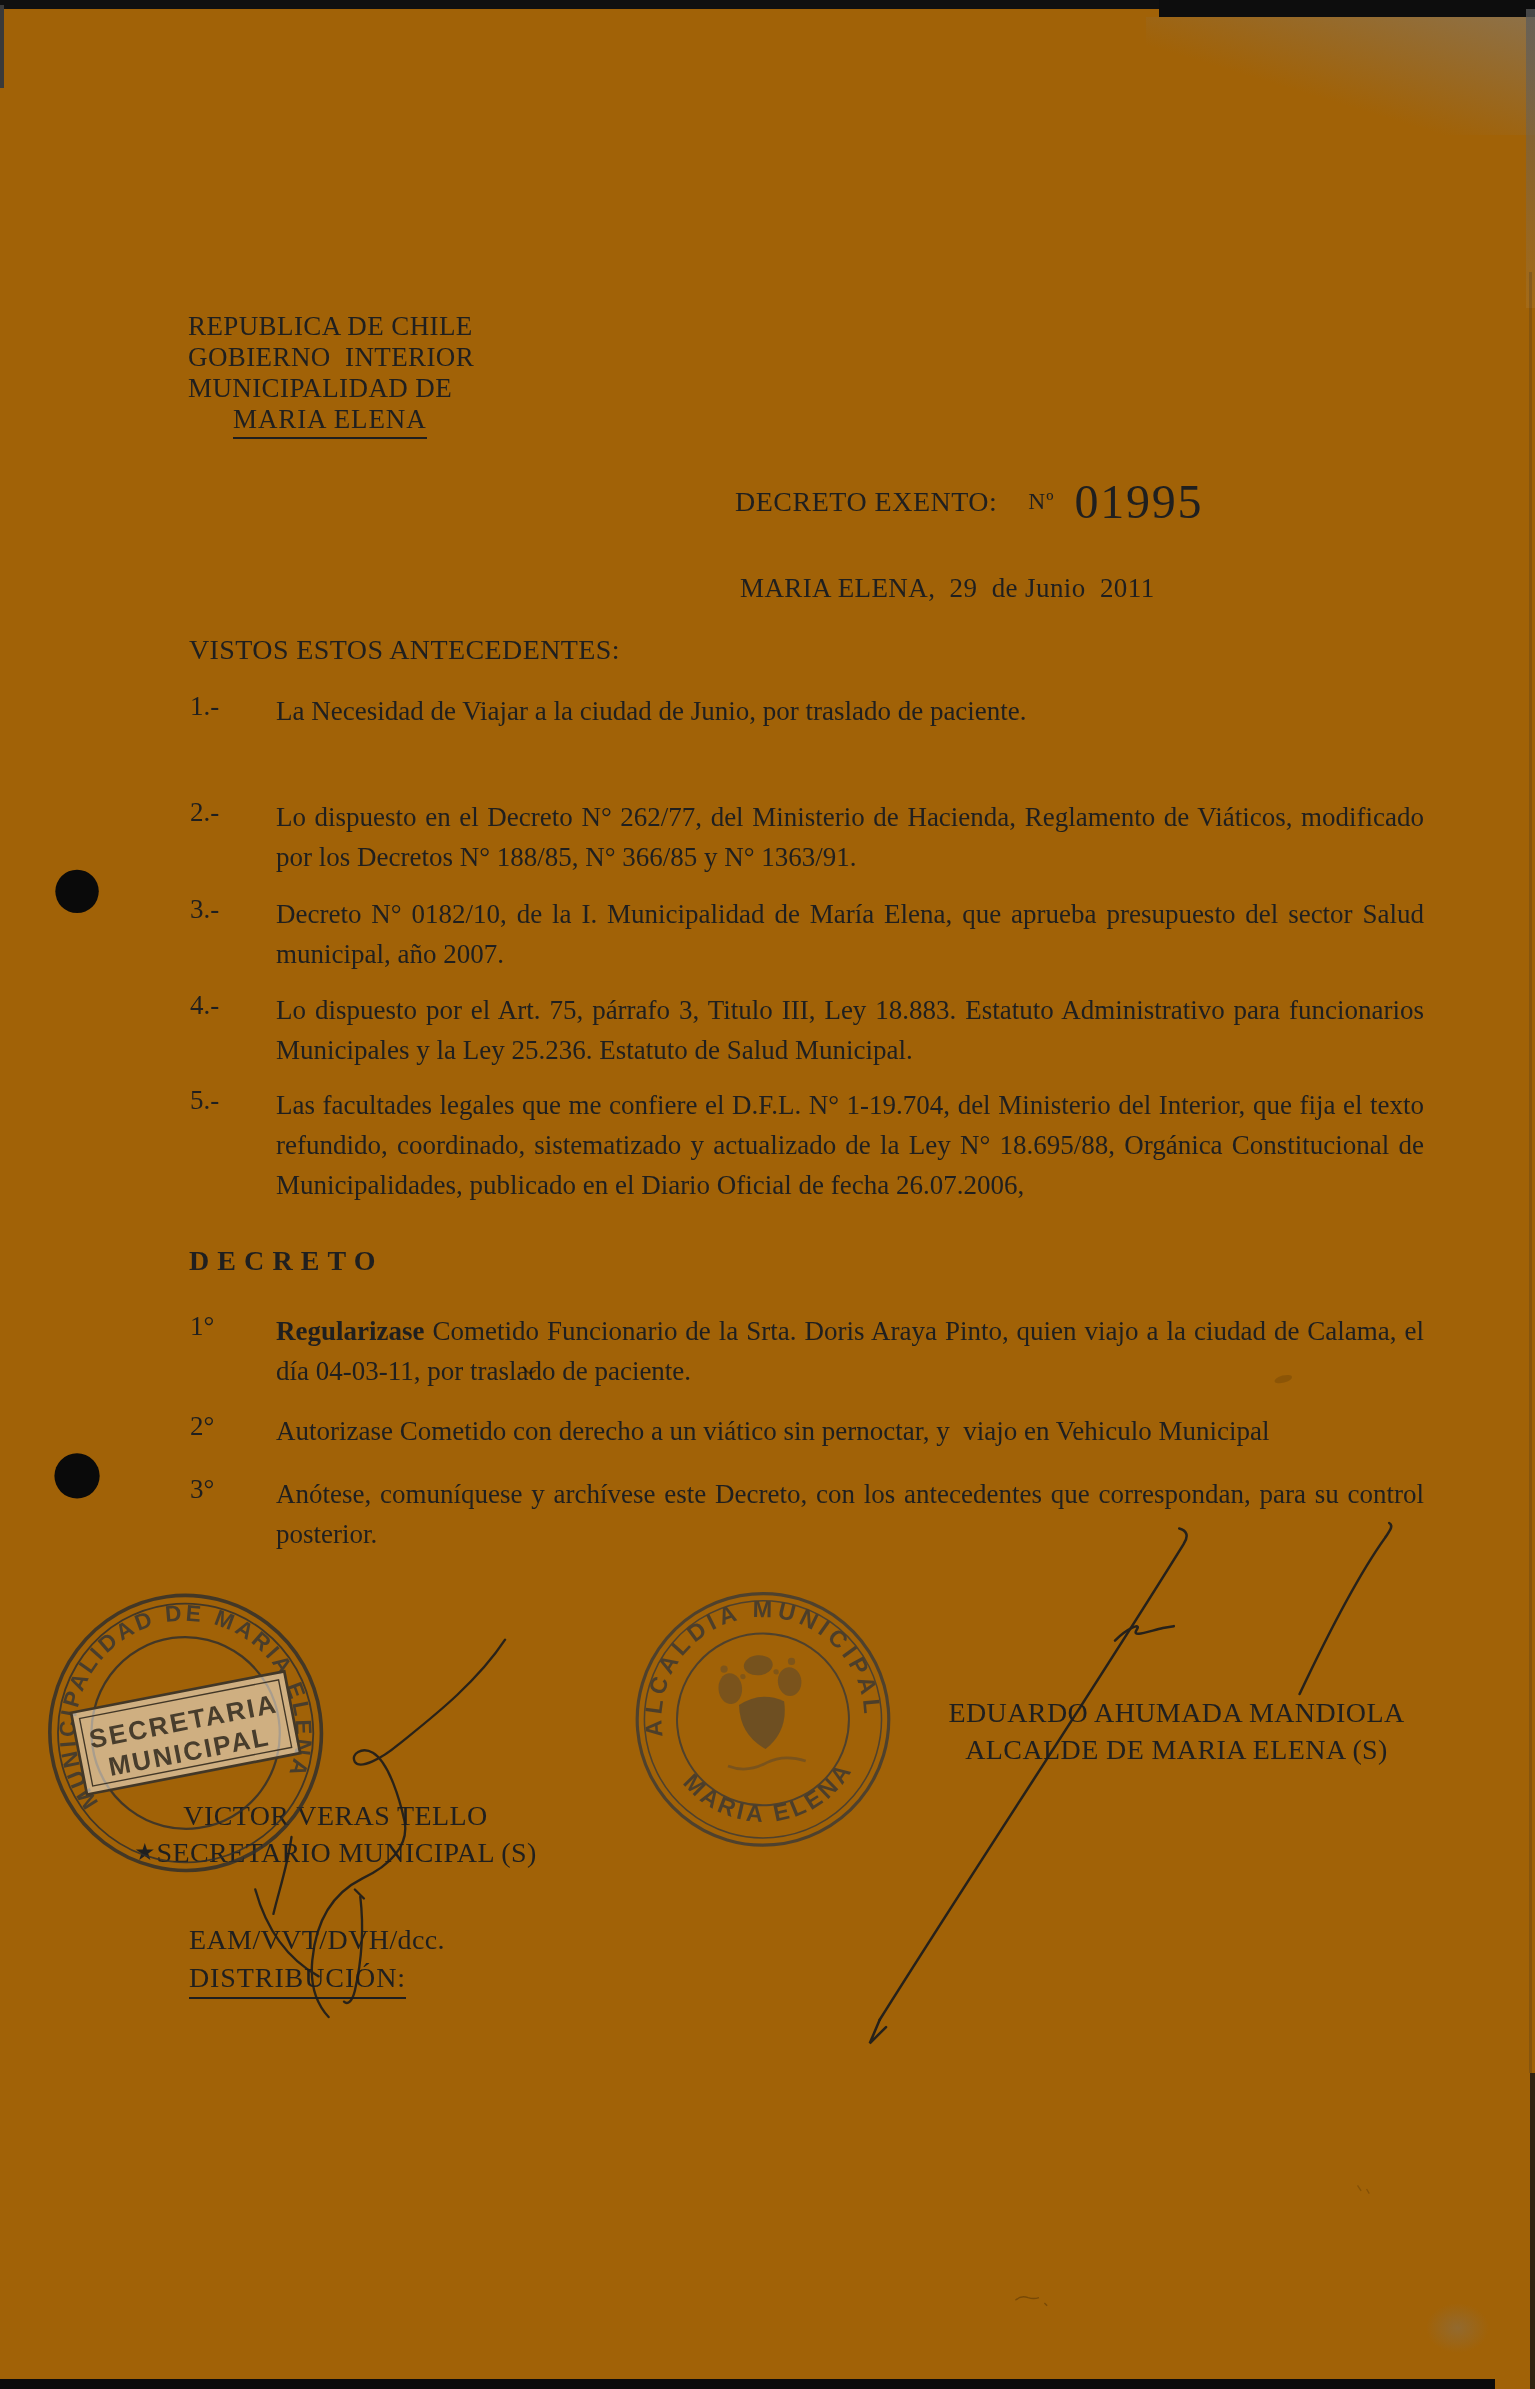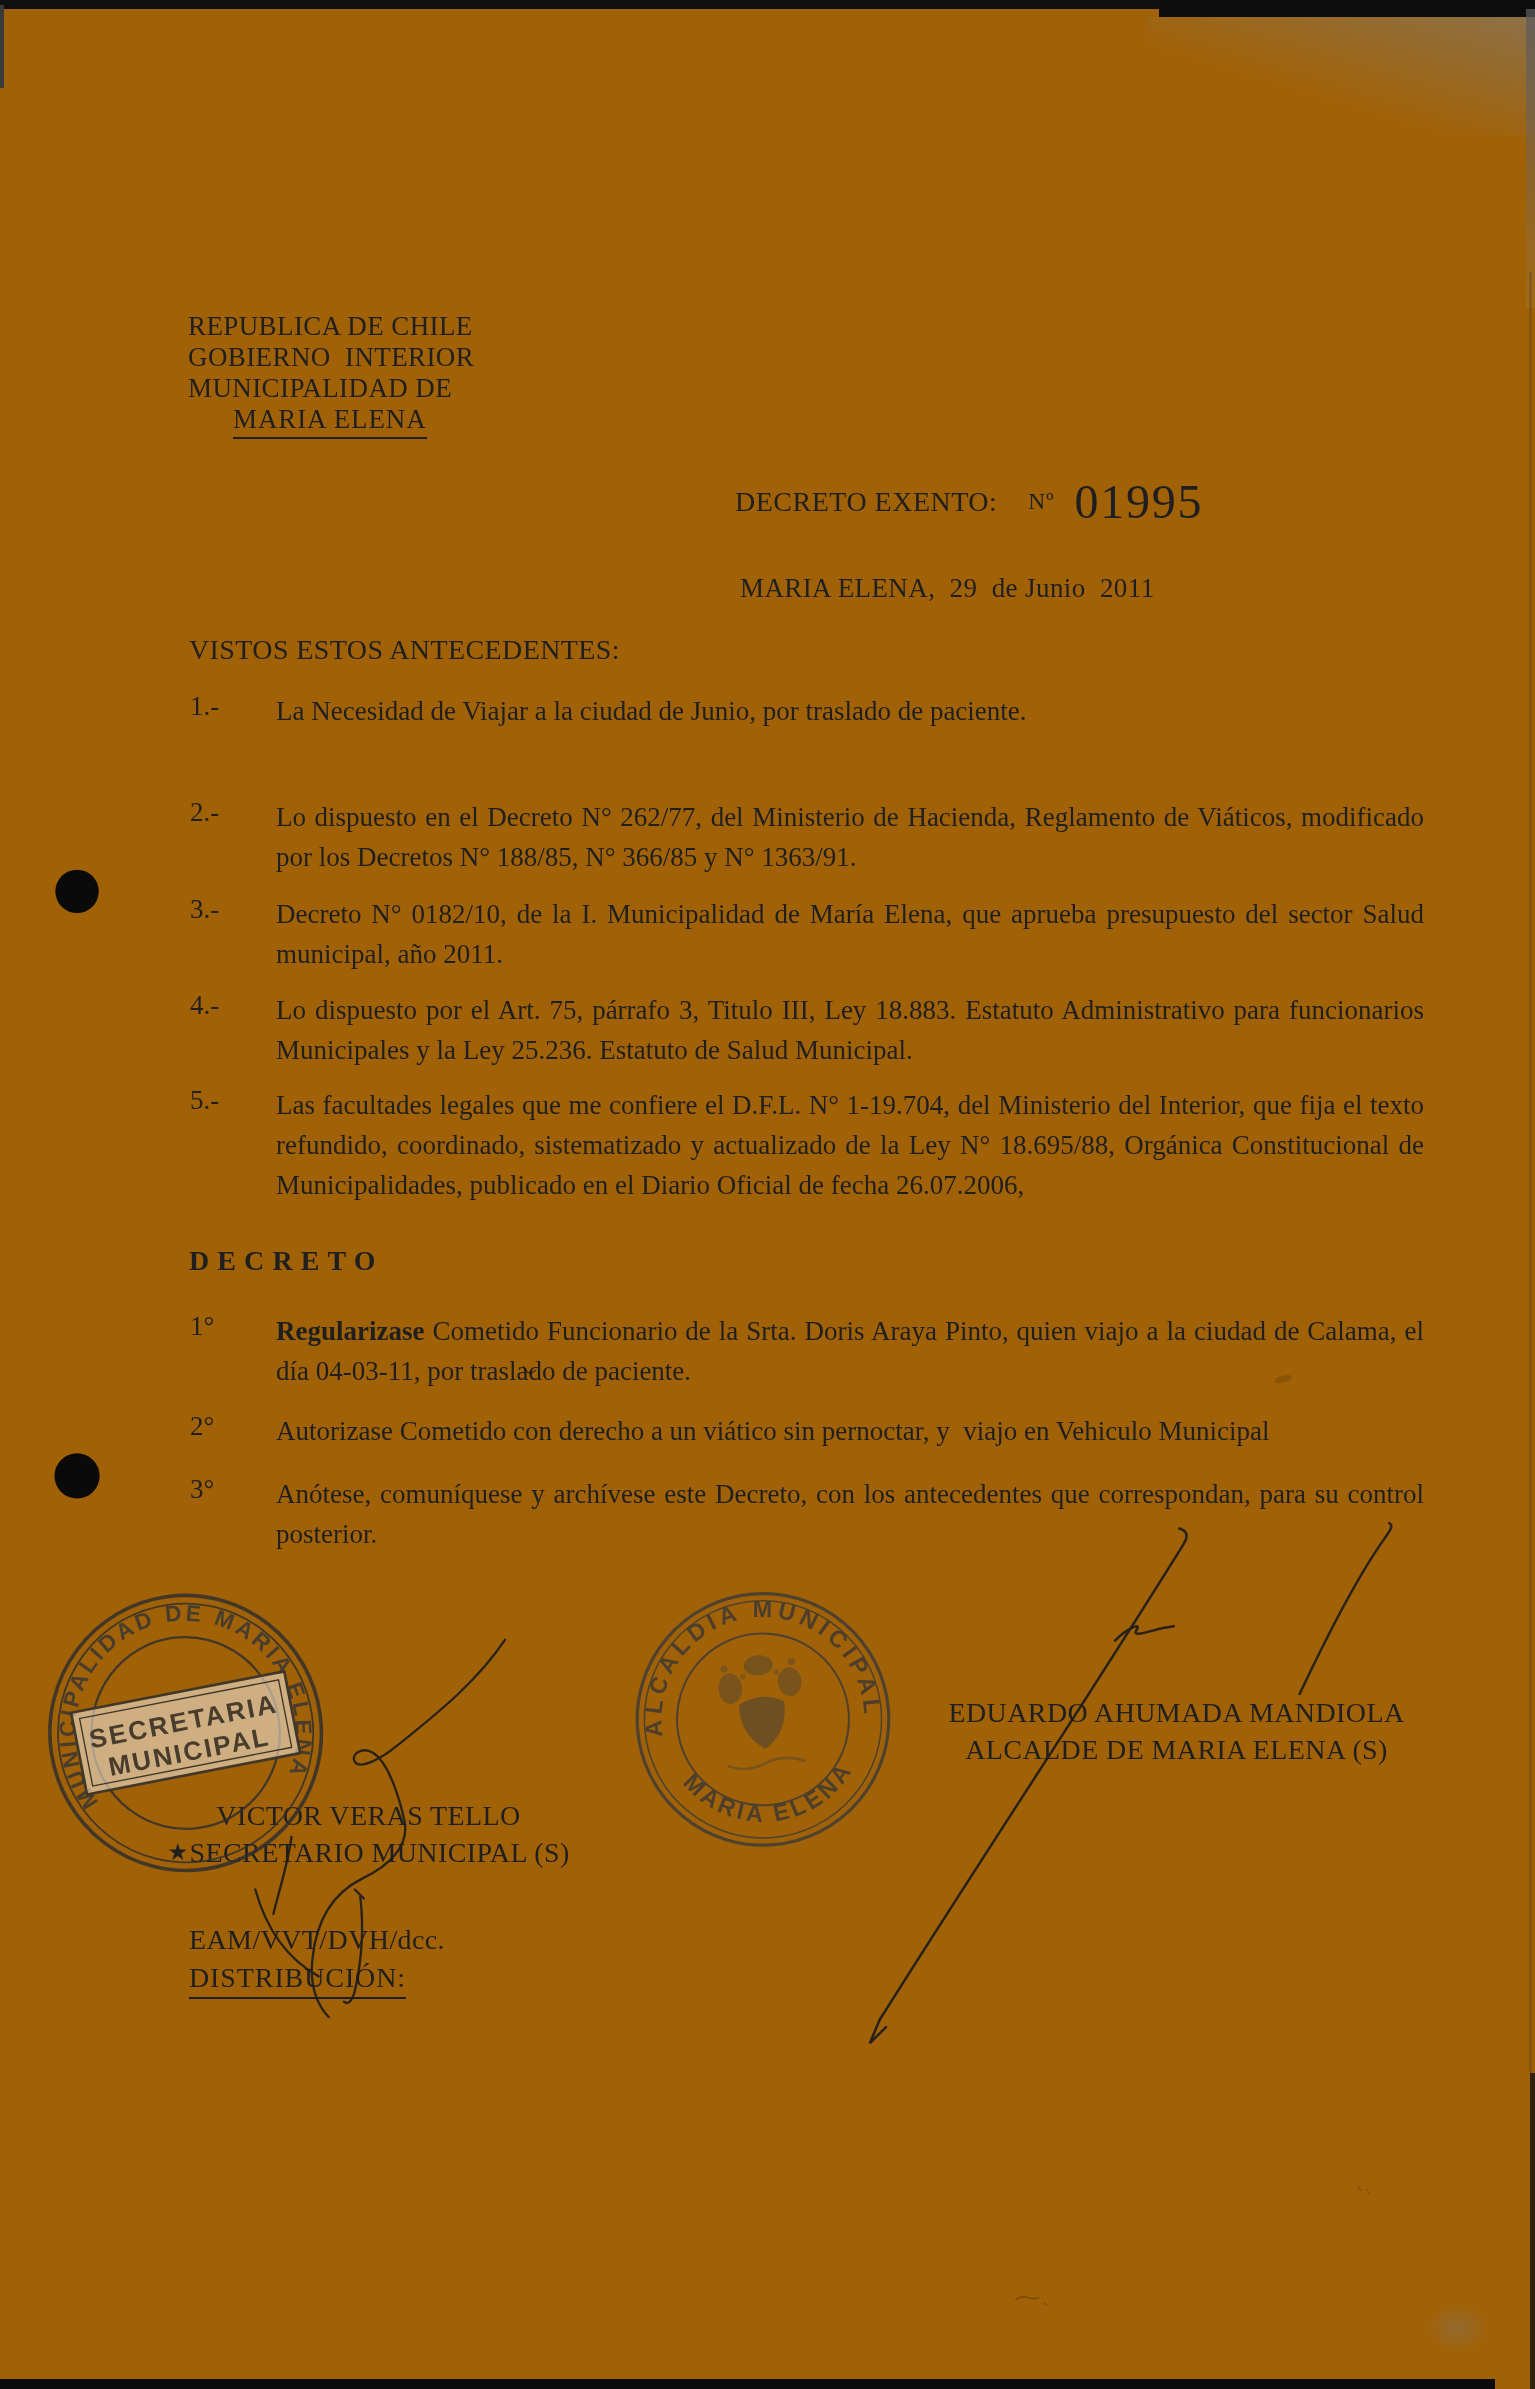--- a/index.html
+++ b/index.html
@@ -43,21 +43,21 @@
 
   .item{left:190px;width:1235px;}
   .item .num{position:absolute;left:0;top:0;font-size:27px;}
   .item .txt{margin-left:86px;width:1148px;font-size:27px;line-height:40px;text-align:justify;}
   .bold{font-weight:bold;}
 
   .decreto-heading{top:1245px;left:189px;font-size:28px;font-weight:bold;letter-spacing:8.1px;white-space:nowrap;}
 
   .sig-block{text-align:center;font-size:28px;line-height:37px;letter-spacing:0.4px;}
   .sig-right{top:1694px;left:941px;width:471px;}
-  .sig-left-name{top:1797px;left:124px;width:489px;}
+  .sig-left-name{top:1797px;left:91px;width:489px;}
   .star{font-size:23.5px;position:relative;top:-1.8px;margin-right:0.9px;}
 
   .initials{top:1924px;left:189px;font-size:28px;letter-spacing:0.4px;white-space:nowrap;}
   .distribution{top:1962px;left:189px;font-size:28px;letter-spacing:0.9px;white-space:nowrap;
     border-bottom:2.7px solid #1f1f1f;padding-bottom:3px;}
 
   svg.overlay{position:absolute;top:0;left:0;pointer-events:none;}
   .stamp-text{font-family:"Liberation Sans","DejaVu Sans",sans-serif;font-weight:600;fill:#353535;}
 </style>
 </head>
@@ -96,21 +96,21 @@
   <div class="abs item" style="top:691px;">
     <span class="num">1.-</span>
     <div class="txt">La Necesidad de Viajar a la ciudad de Junio, por traslado de paciente.</div>
   </div>
   <div class="abs item" style="top:797px;">
     <span class="num">2.-</span>
     <div class="txt">Lo dispuesto en el Decreto N° 262/77, del Ministerio de Hacienda, Reglamento de Viáticos, modificado por los Decretos N° 188/85, N° 366/85 y N° 1363/91.</div>
   </div>
   <div class="abs item" style="top:894px;">
     <span class="num">3.-</span>
-    <div class="txt">Decreto N° 0182/10, de la I. Municipalidad de María Elena, que aprueba presupuesto del sector Salud municipal, año 2011.</div>
+    <div class="txt">Decreto N° 0182/10, de la I. Municipalidad de María Elena, que aprueba presupuesto del sector Salud municipal, año 2007.</div>
   </div>
   <div class="abs item" style="top:990px;">
     <span class="num">4.-</span>
     <div class="txt">Lo dispuesto por el Art. 75, párrafo 3, Titulo III, Ley 18.883. Estatuto Administrativo para funcionarios Municipales y la Ley 25.236. Estatuto de Salud Municipal.</div>
   </div>
   <div class="abs item" style="top:1085px;">
     <span class="num">5.-</span>
     <div class="txt">Las facultades legales que me confiere el D.F.L. N° 1-19.704, del Ministerio del Interior, que fija el texto refundido, coordinado, sistematizado y actualizado de la Ley N° 18.695/88, Orgánica Constitucional de Municipalidades, publicado en el Diario Oficial de fecha 26.07.2006,</div>
   </div>
 

